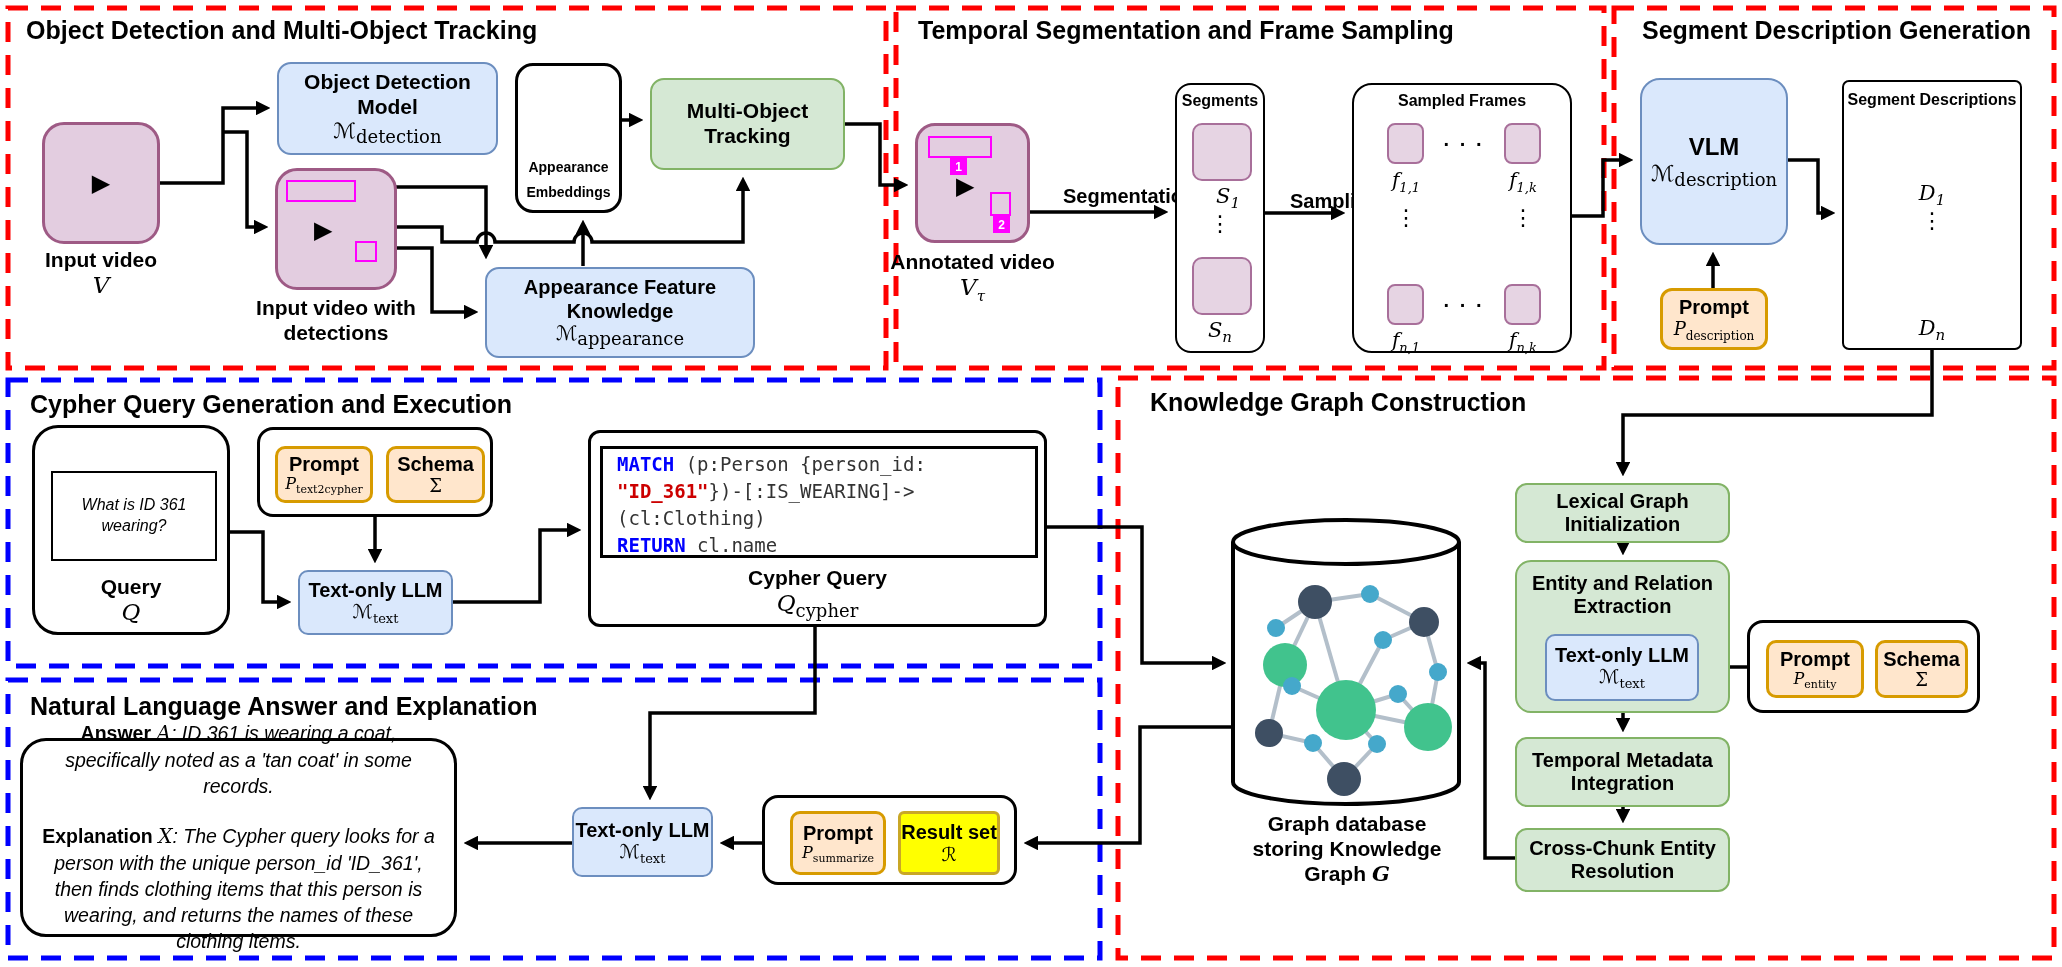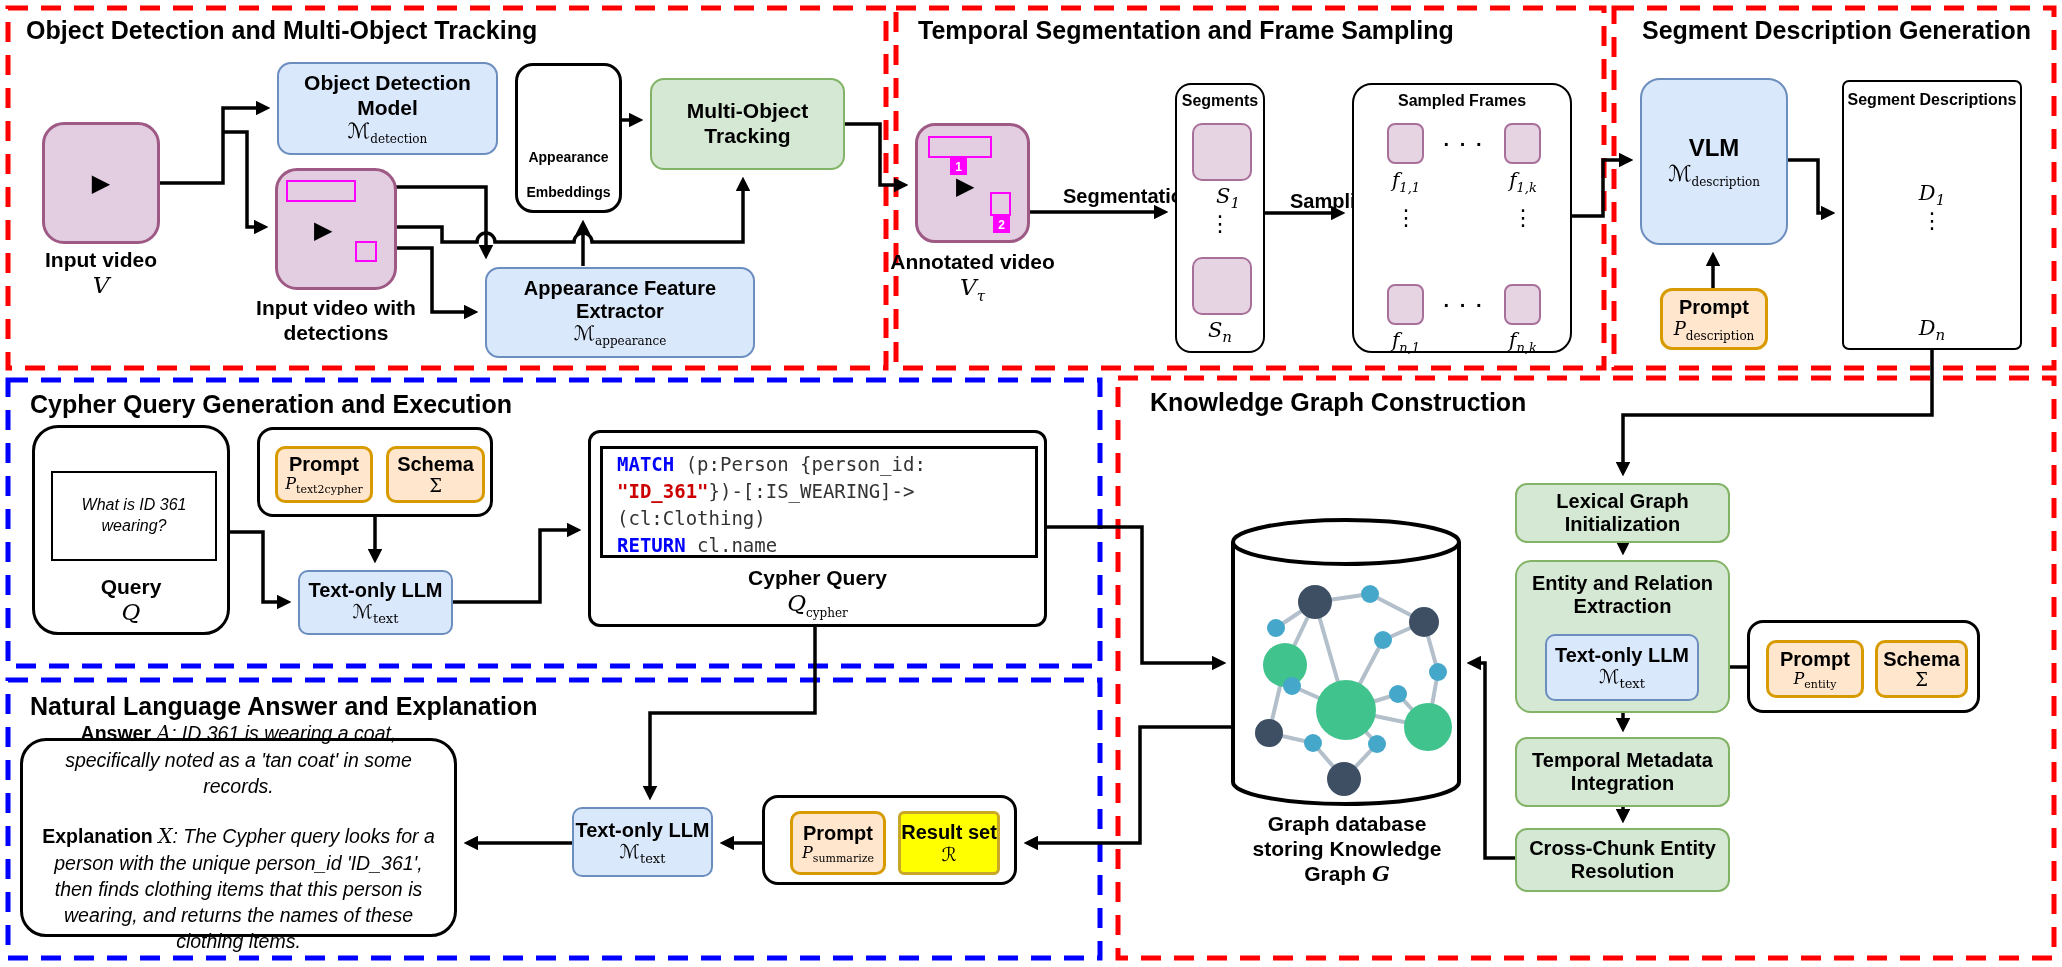--- a/index.html
+++ b/index.html
@@ -17,21 +17,21 @@
   .yellow{background:#ffff00;border:3px solid #c9a727;}
   .whitebox{background:#fff;border:3px solid #000;}
   .sec-title{position:absolute;font-size:25px;font-weight:bold;white-space:nowrap;}
   .bt{font-weight:bold;font-size:21px;line-height:1.18;}
   .bt20{font-weight:bold;font-size:20px;line-height:1.16;}
   .bt17{font-weight:bold;font-size:20px;margin-left:28px;}
   .bt16{font-weight:bold;font-size:16px;}
   .bt14{font-weight:bold;font-size:14px;line-height:1.1;}
   .m{font-family:"DejaVu Serif",serif;font-style:italic;font-size:23px;line-height:1.05;}
   .scr{font-family:"DejaVu Sans",sans-serif;font-style:normal;}
-  .sb{font-size:12px;font-family:"DejaVu Serif",serif;font-style:normal;}
+  .sb{font-size:18px;font-family:"DejaVu Serif",serif;font-style:normal;}
   .sbi{font-size:15px;font-family:"DejaVu Serif",serif;font-style:italic;}
   .cap{position:absolute;text-align:center;}
   .play{font-size:24px;line-height:1;}
   .mag{position:absolute;border:2.5px solid #ff00ff;box-sizing:border-box;}
   .tag{position:absolute;width:17px;height:17px;background:#ff00ff;color:#fff;font-size:12px;
        font-weight:bold;display:flex;align-items:center;justify-content:center;}
   .vdots{font-family:"DejaVu Sans",sans-serif;font-size:22px;letter-spacing:0;line-height:1;}
   .hdots{font-size:20px;font-weight:bold;letter-spacing:2px;}
   .code{font-family:"DejaVu Sans Mono","Liberation Mono",monospace;font-size:19px;
         line-height:27px;text-align:left;color:#333;white-space:pre;}
@@ -171,41 +171,41 @@
   </div>
 
   <div class="box blue" style="left:277px;top:62px;width:221px;height:93px;border-radius:14px">
     <div class="bt">Object Detection</div>
     <div class="bt">Model</div>
     <div class="m" style="font-size:21px"><span class="scr">ℳ</span><sub class="sb">detection</sub></div>
   </div>
 
   <div class="box whitebox" style="left:515px;top:63px;width:107px;height:150px;border-radius:18px;justify-content:flex-end;padding-bottom:10px">
     <div class="bt14">Appearance</div>
-    <div class="bt14" style="margin-top:19px">Embeddings</div>
+    <div class="bt14" style="margin-top:9px">Embeddings</div>
   </div>
 
   <div class="box green" style="left:650px;top:78px;width:195px;height:92px;border-radius:14px">
     <div class="bt">Multi-Object</div>
     <div class="bt">Tracking</div>
   </div>
 
   <div class="box pink" style="left:275px;top:168px;width:122px;height:122px;border-radius:22px">
     <div class="mag" style="left:8px;top:9px;width:70px;height:22px"></div>
     <span class="play" style="position:absolute;left:36px;top:47px">▶</span>
     <div class="mag" style="left:77px;top:70px;width:22px;height:21px"></div>
   </div>
   <div class="cap" style="left:250px;top:296px;width:172px">
     <div class="bt">Input video with</div>
     <div class="bt">detections</div>
   </div>
 
   <div class="box blue" style="left:485px;top:267px;width:270px;height:91px;border-radius:14px">
     <div class="bt20">Appearance Feature</div>
-    <div class="bt20">Extractor</div>
+    <div class="bt20">Knowledge</div>
     <div class="m" style="font-size:20px"><span class="scr">ℳ</span><sub class="sb">appearance</sub></div>
   </div>
 
   <div class="box pink" style="left:915px;top:123px;width:115px;height:120px;border-radius:20px">
     <div class="mag" style="left:10px;top:10px;width:64px;height:22px"></div>
     <div class="tag" style="left:32px;top:32px">1</div>
     <span class="play" style="position:absolute;left:38px;top:48px">▶</span>
     <div class="mag" style="left:72px;top:66px;width:21px;height:24px"></div>
     <div class="tag" style="left:75px;top:90px">2</div>
   </div>

